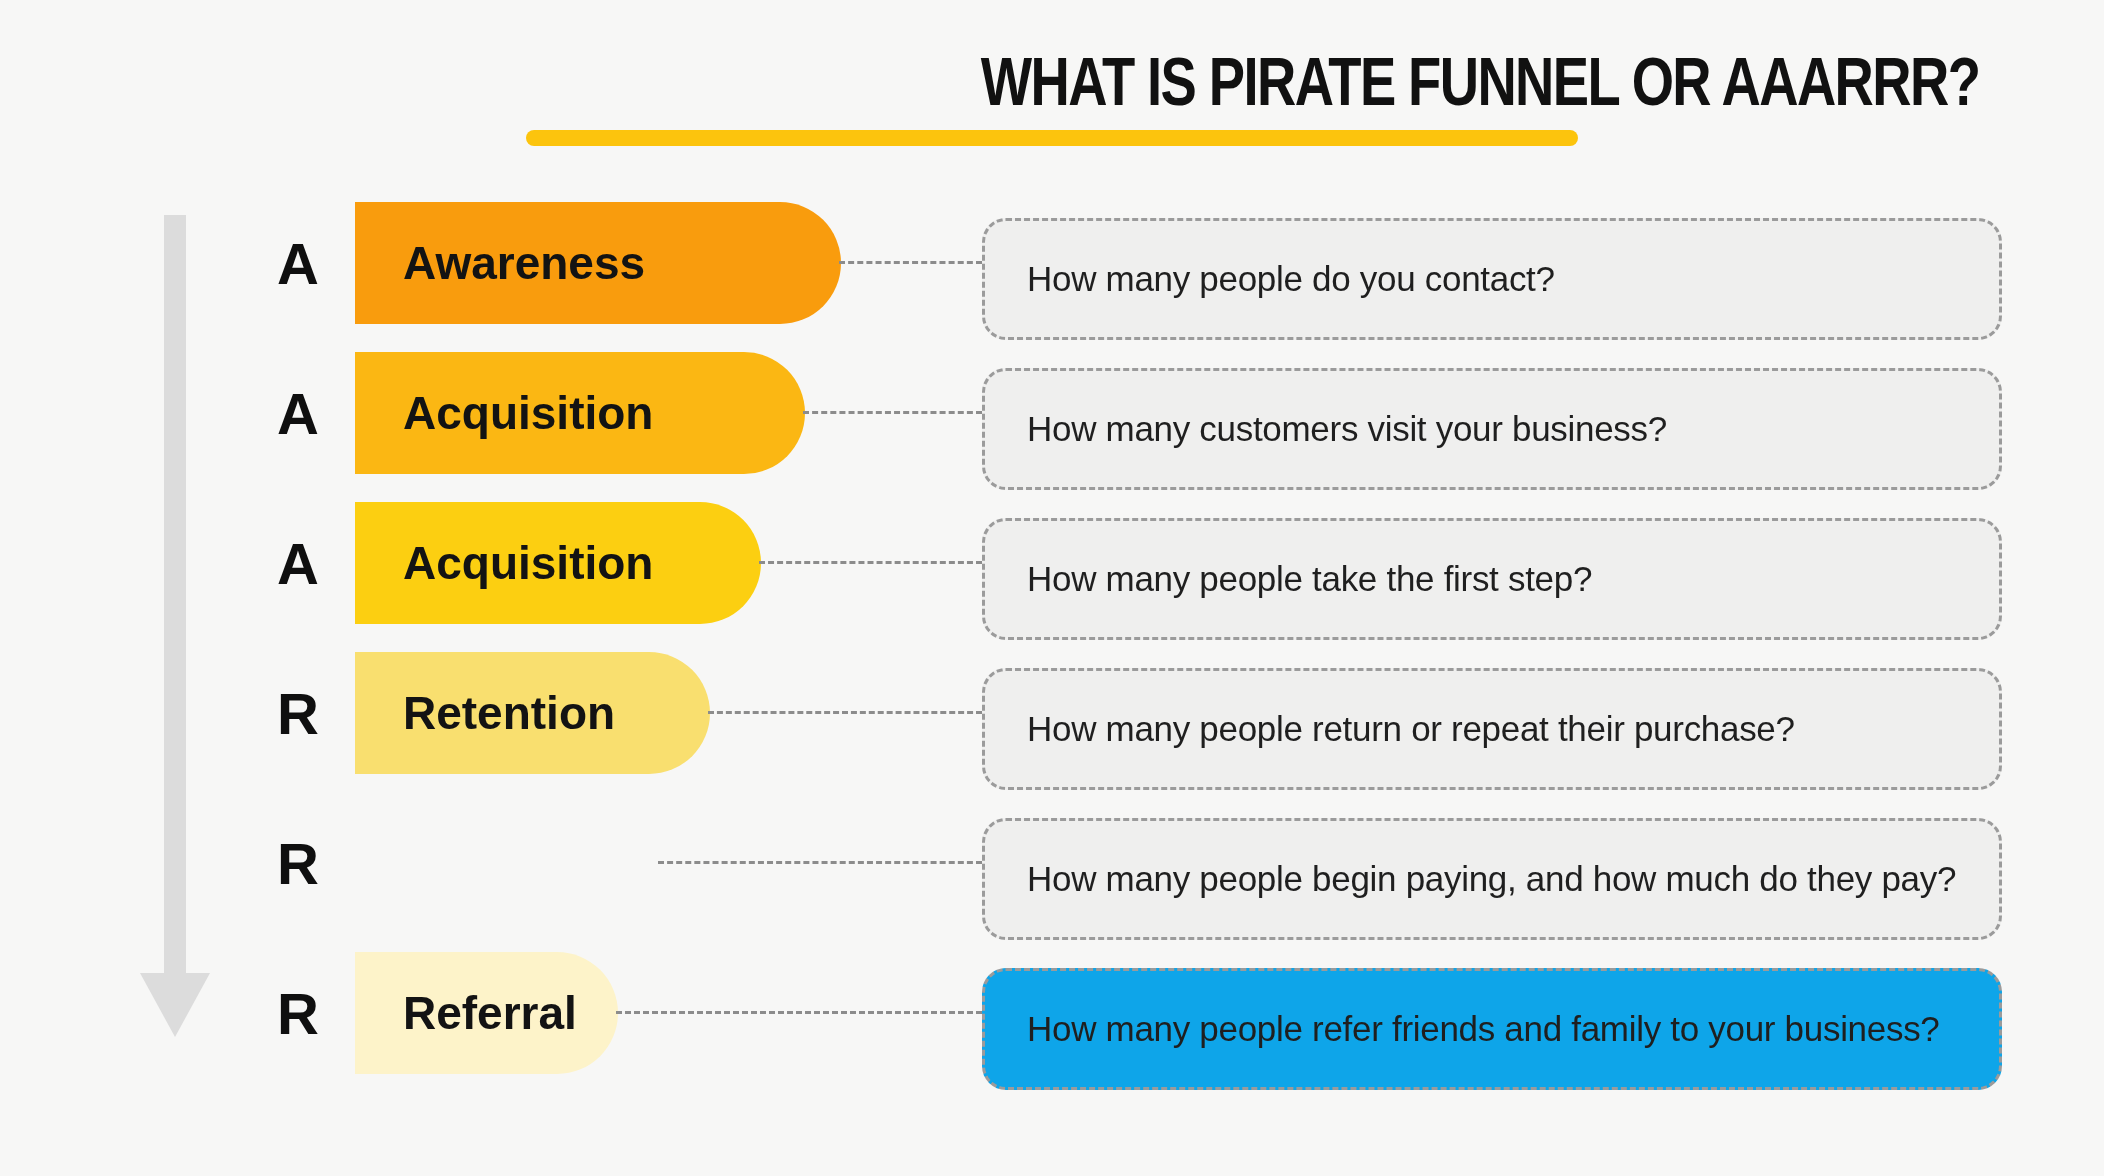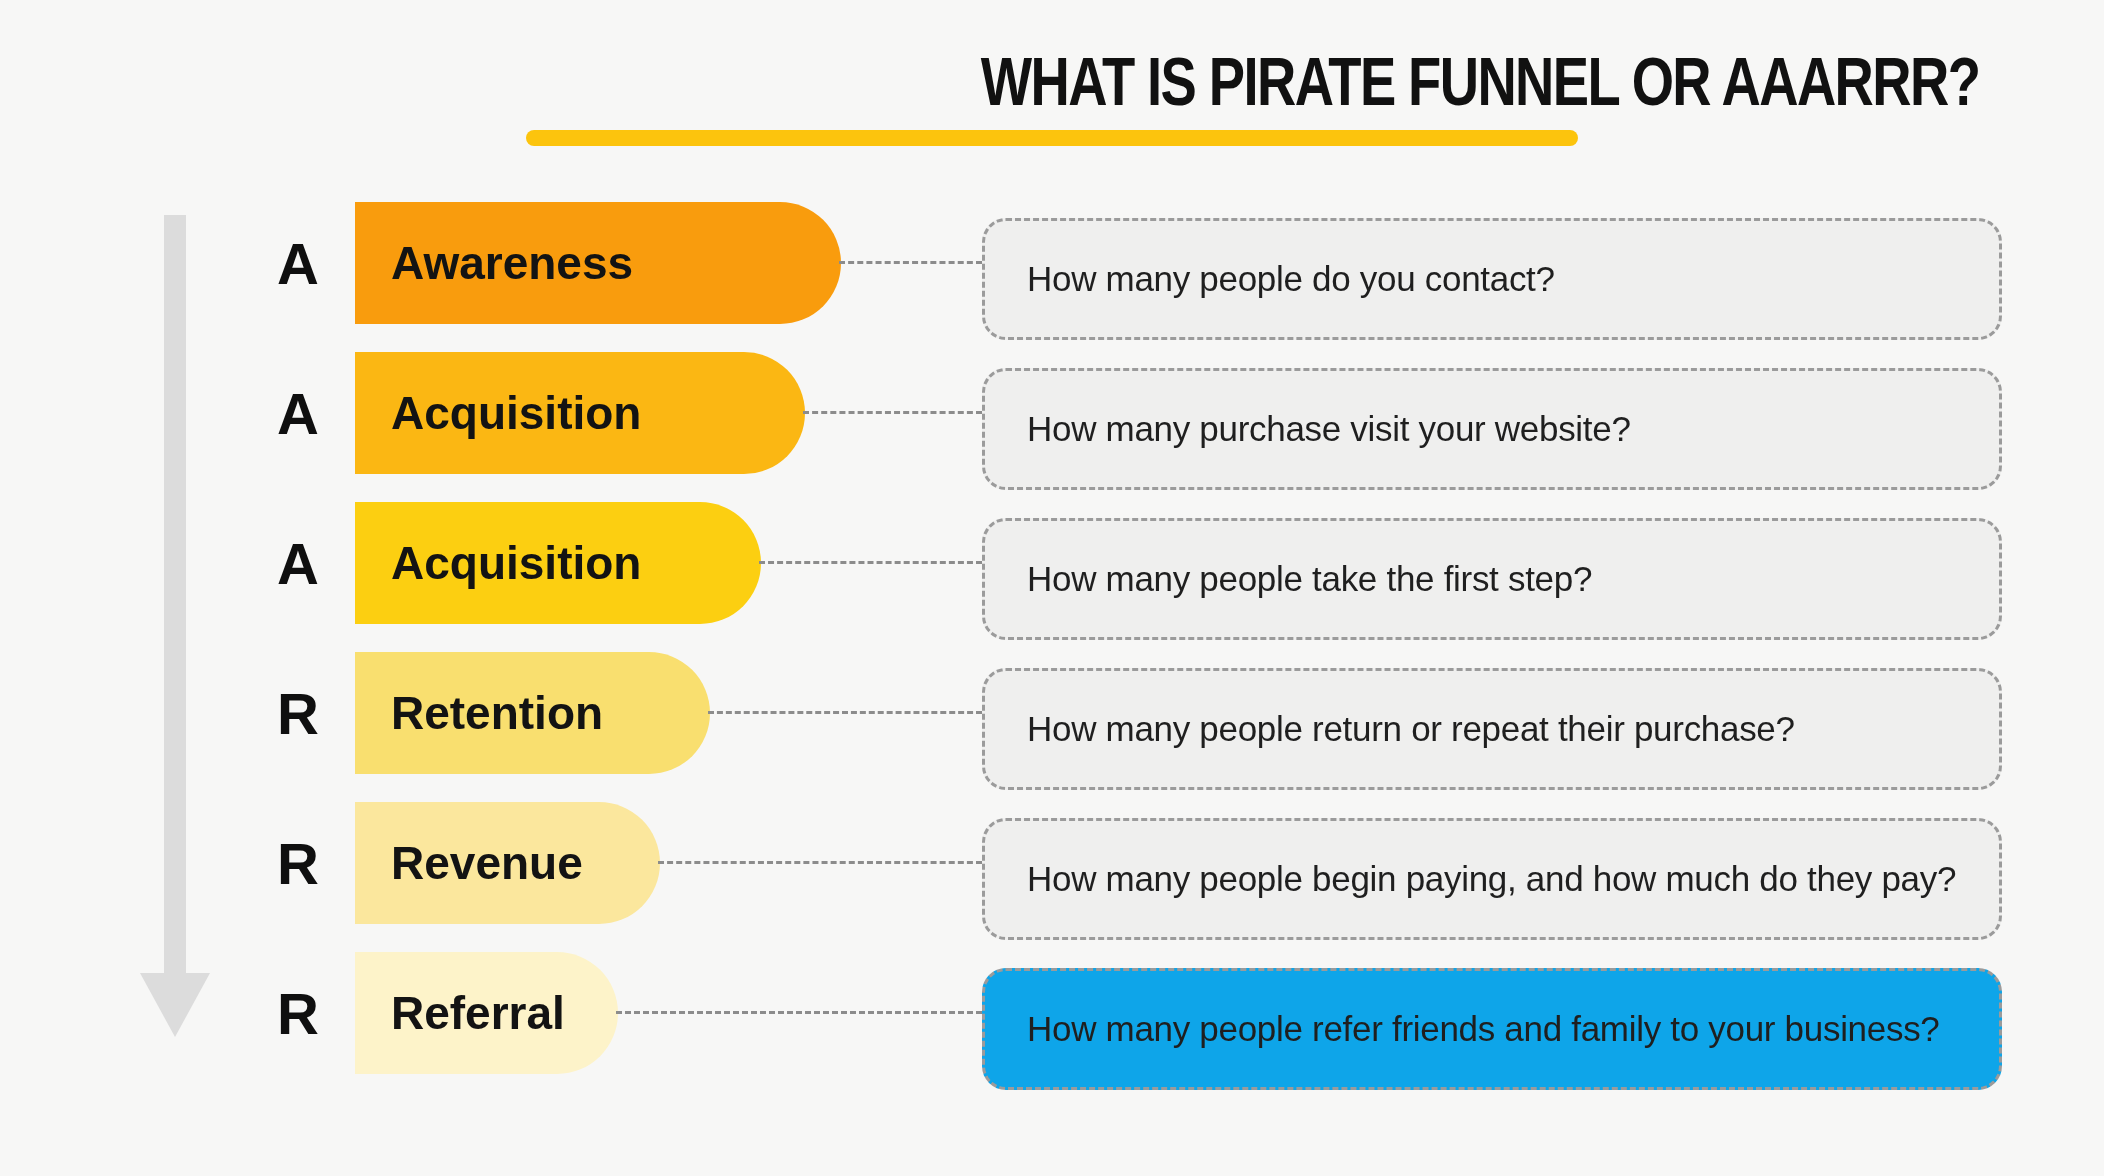--- a/index.html
+++ b/index.html
@@ -84,21 +84,21 @@
   .bar {
     position: absolute;
     left: 355px;
     top: 0;
     height: 122px;
     border-radius: 0 61px 61px 0;
     display: flex;
     align-items: center;
   }
   .bar-label {
-    padding-left: 36px;
+    padding-left: 48px;
     font-size: 46px;
     font-weight: 700;
     color: #131313;
     white-space: nowrap;
   }
   .connector {
     position: absolute;
     top: 59px;
     height: 0;
     border-top: 3px dashed #8C8C8C;
@@ -147,21 +147,21 @@
       </div>
   </div>
 
   <div class="row" style="top: 352px;">
     <div class="letter">A</div>
     <div class="bar" style="width: 450px; background: rgb(251, 183, 19);">
         <span class="bar-label">Acquisition</span>
       </div>
     <div class="connector" style="left: 803px; width: 179px; border-top-color: rgb(140, 140, 140);"></div>
     <div class="qbox" style="background: rgb(239, 239, 238); border-color: rgb(155, 155, 155);">
-        <span class="q-text">How many purchase visit your website?</span>
+        <span class="q-text">How many customers visit your business?</span>
       </div>
   </div>
 
   <div class="row" style="top: 502px;">
     <div class="letter">A</div>
     <div class="bar" style="width: 406px; background: rgb(252, 207, 17);">
         <span class="bar-label">Acquisition</span>
       </div>
     <div class="connector" style="left: 759px; width: 223px; border-top-color: rgb(140, 140, 140);"></div>
     <div class="qbox" style="background: rgb(239, 239, 238); border-color: rgb(155, 155, 155);">
@@ -175,23 +175,20 @@
         <span class="bar-label">Retention</span>
       </div>
     <div class="connector" style="left: 708px; width: 274px; border-top-color: rgb(140, 140, 140);"></div>
     <div class="qbox" style="background: rgb(239, 239, 238); border-color: rgb(155, 155, 155); align-items: center;">
         <span class="q-text">How many people return or repeat their purchase?</span>
       </div>
   </div>
 
   <div class="row" style="top: 802px;">
     <div class="letter">R</div>
-    <div class="bar" style="width: 305px; background: rgb(251, 231, 157);">
-        <span class="bar-label">Revenue</span>
-      </div>
     <div class="connector" style="left: 658px; width: 324px; border-top-color: rgb(140, 140, 140);"></div>
     <div class="qbox" style="background: rgb(239, 239, 238); border-color: rgb(155, 155, 155);">
         <span class="q-text">How many people begin paying, and how much do they pay?</span>
       </div>
   </div>
 
   <div class="row" style="top: 952px;">
     <div class="letter">R</div>
     <div class="bar" style="width: 263px; background: rgb(253, 243, 201);">
         <span class="bar-label">Referral</span>

